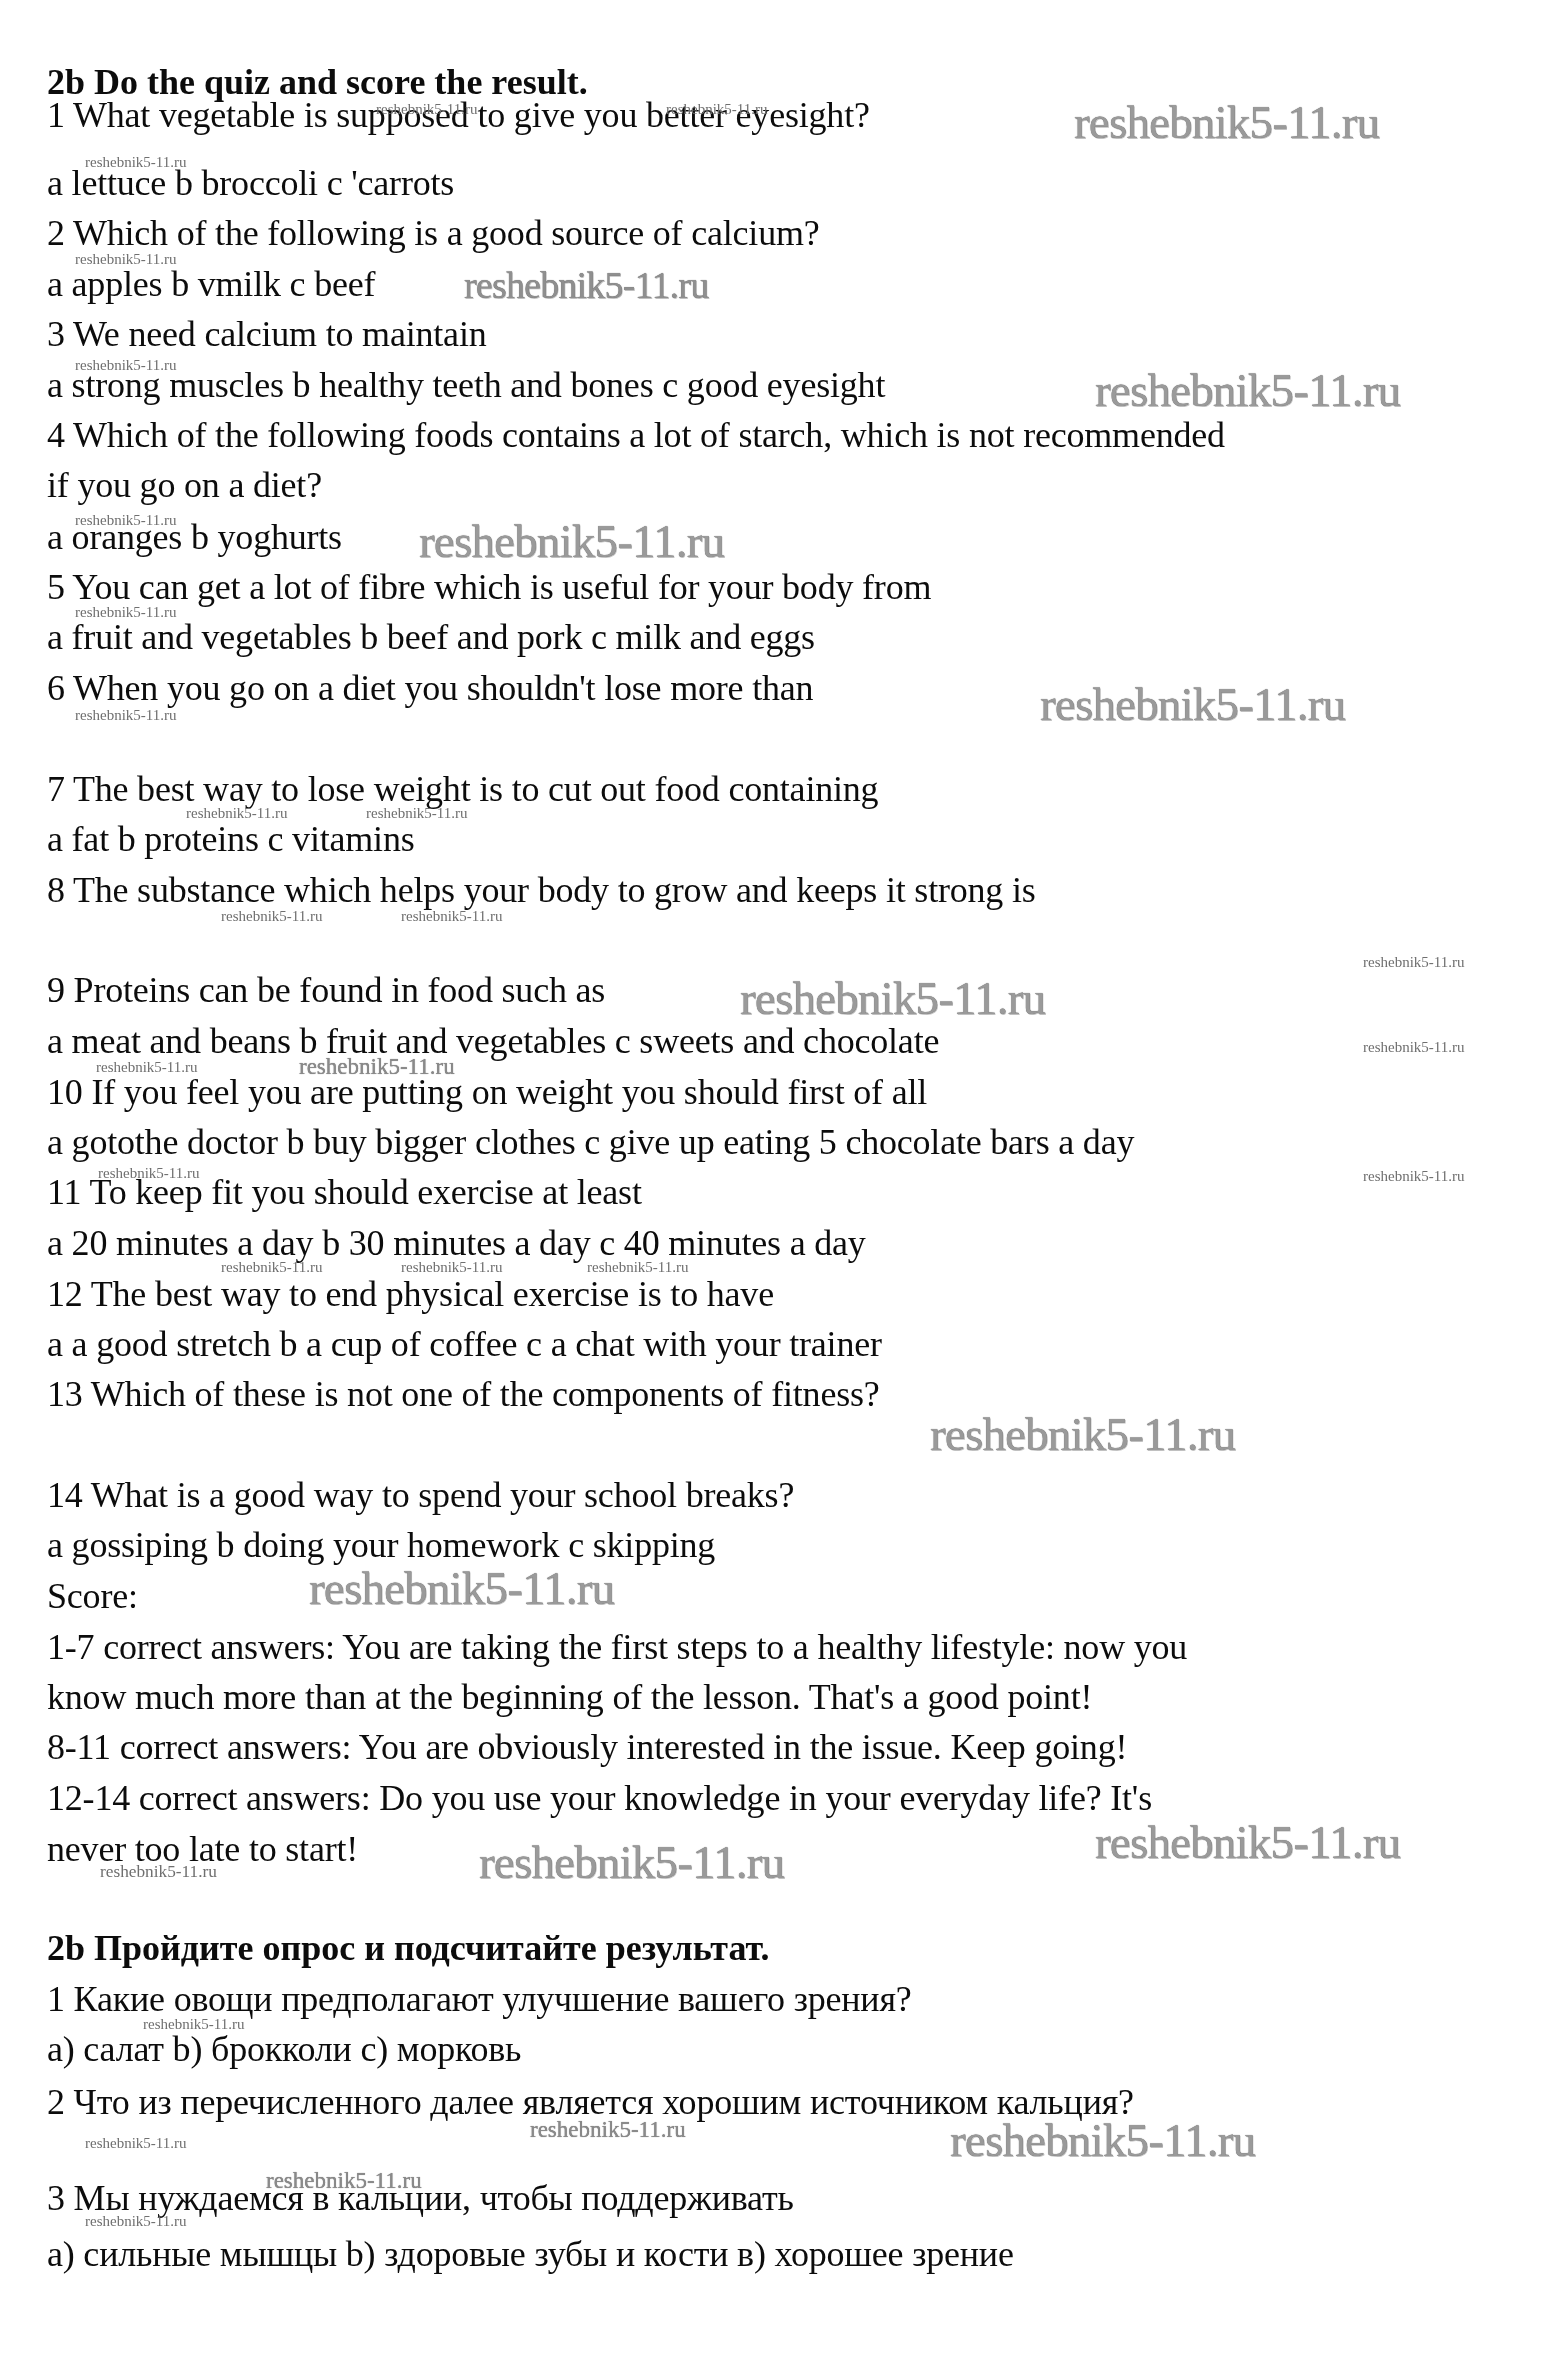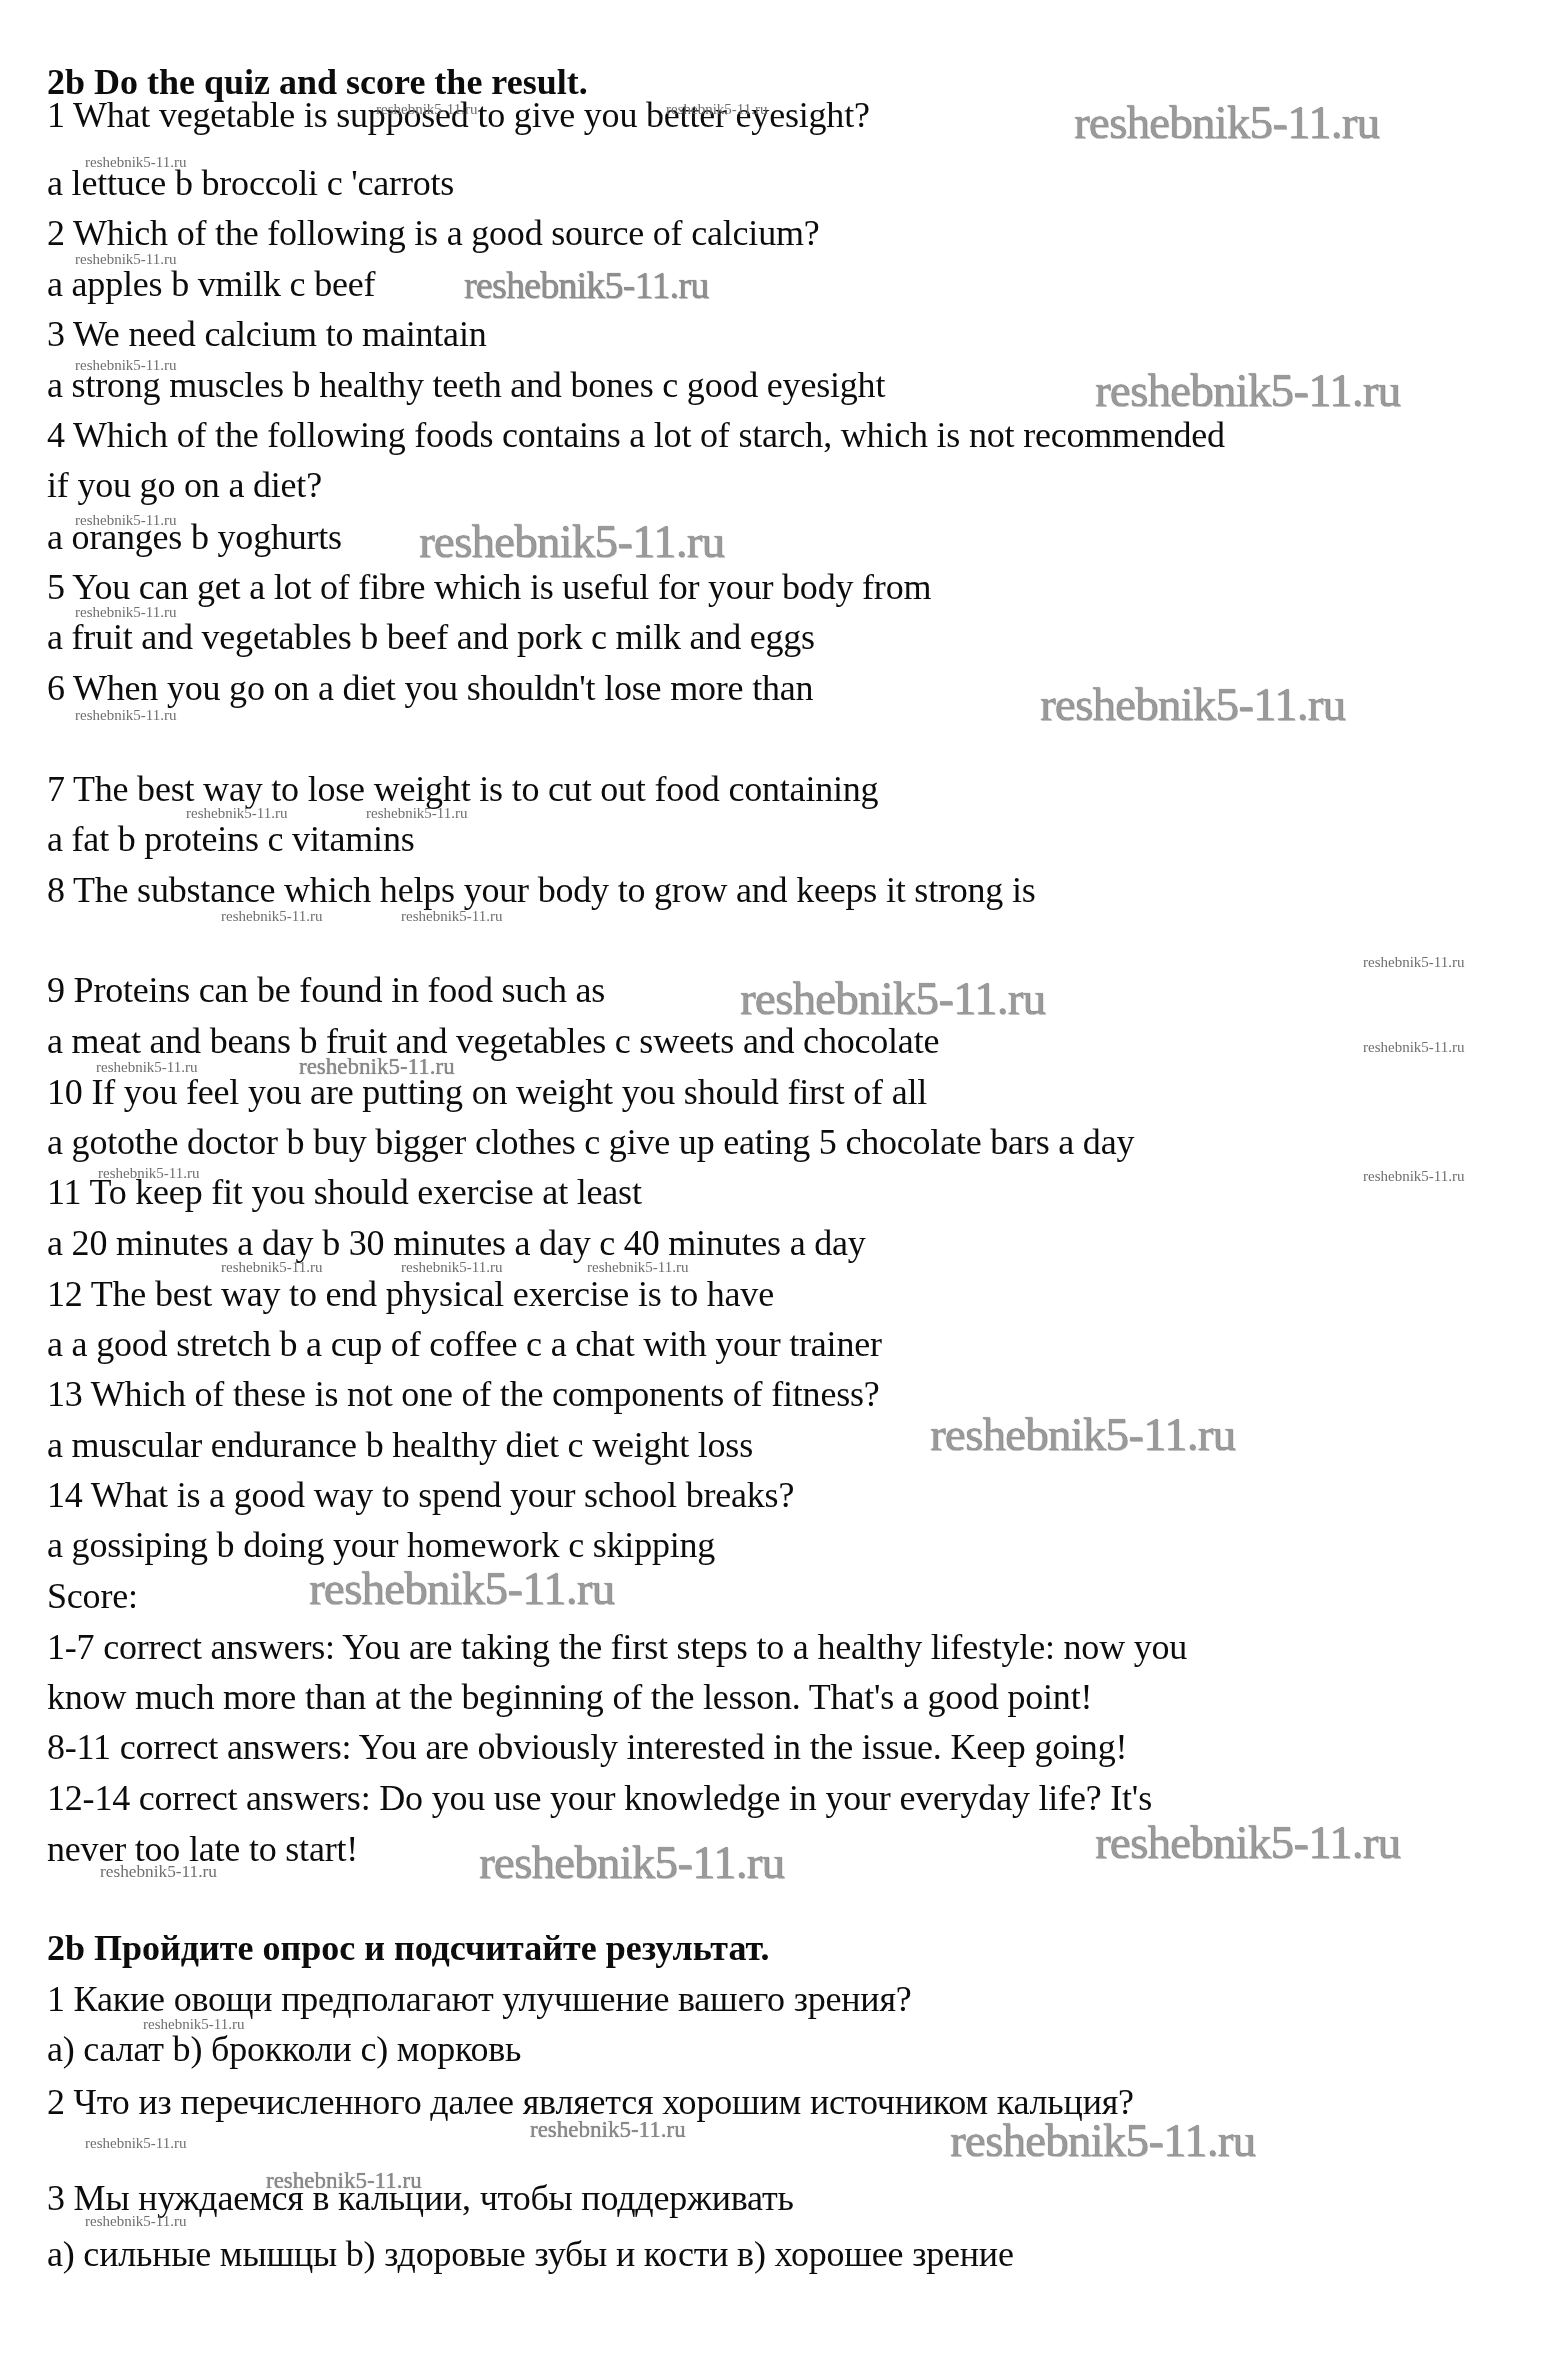--- a/index.html
+++ b/index.html
@@ -38,21 +38,20 @@
   <div class="line" style="top:865px">8 The substance which helps your body to grow and keeps it strong is</div>
   <div class="line" style="top:965px">9 Proteins can be found in food such as</div>
   <div class="line" style="top:1016px">a meat and beans b fruit and vegetables c sweets and chocolate</div>
   <div class="line" style="top:1067px">10 If you feel you are putting on weight you should first of all</div>
   <div class="line" style="top:1117px">a gotothe doctor b buy bigger clothes c give up eating 5 chocolate bars a day</div>
   <div class="line" style="top:1167px">11 To keep fit you should exercise at least</div>
   <div class="line" style="top:1218px">a 20 minutes a day b 30 minutes a day c 40 minutes a day</div>
   <div class="line" style="top:1269px">12 The best way to end physical exercise is to have</div>
   <div class="line" style="top:1319px">a a good stretch b a cup of coffee c a chat with your trainer</div>
   <div class="line" style="top:1369px">13 Which of these is not one of the components of fitness?</div>
-  <div class="line" style="top:1420px">a muscular endurance b healthy diet c weight loss</div>
   <div class="line" style="top:1470px">14 What is a good way to spend your school breaks?</div>
   <div class="line" style="top:1520px">a gossiping b doing your homework c skipping</div>
   <div class="line" style="top:1571px">Score:</div>
   <div class="line" style="top:1622px">1-7 correct answers: You are taking the first steps to a healthy lifestyle: now you</div>
   <div class="line" style="top:1672px">know much more than at the beginning of the lesson. That's a good point!</div>
   <div class="line" style="top:1722px">8-11 correct answers: You are obviously interested in the issue. Keep going!</div>
   <div class="line" style="top:1773px">12-14 correct answers: Do you use your knowledge in your everyday life? It's</div>
   <div class="line" style="top:1824px">never too late to start!</div>
 
   <div class="line bold" style="top:1923px">2b Пройдите опрос и подсчитайте результат.</div>

